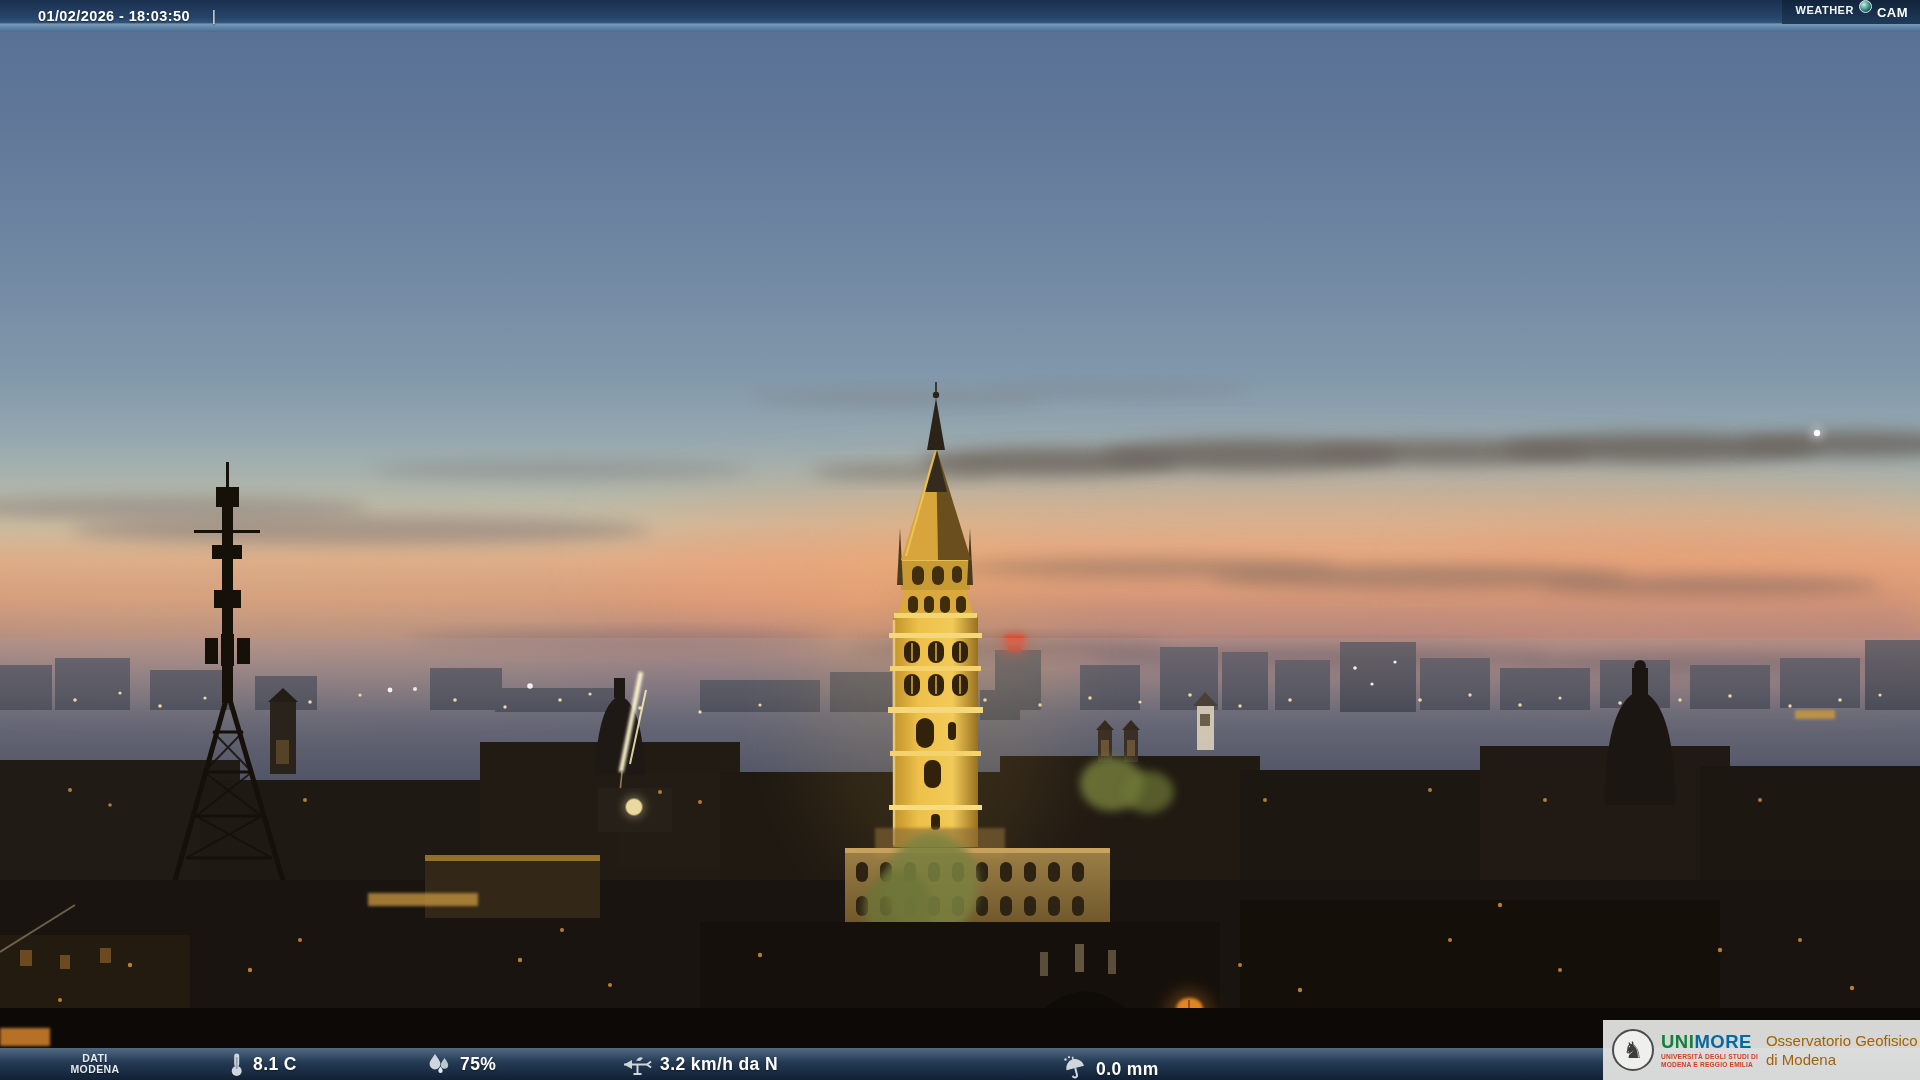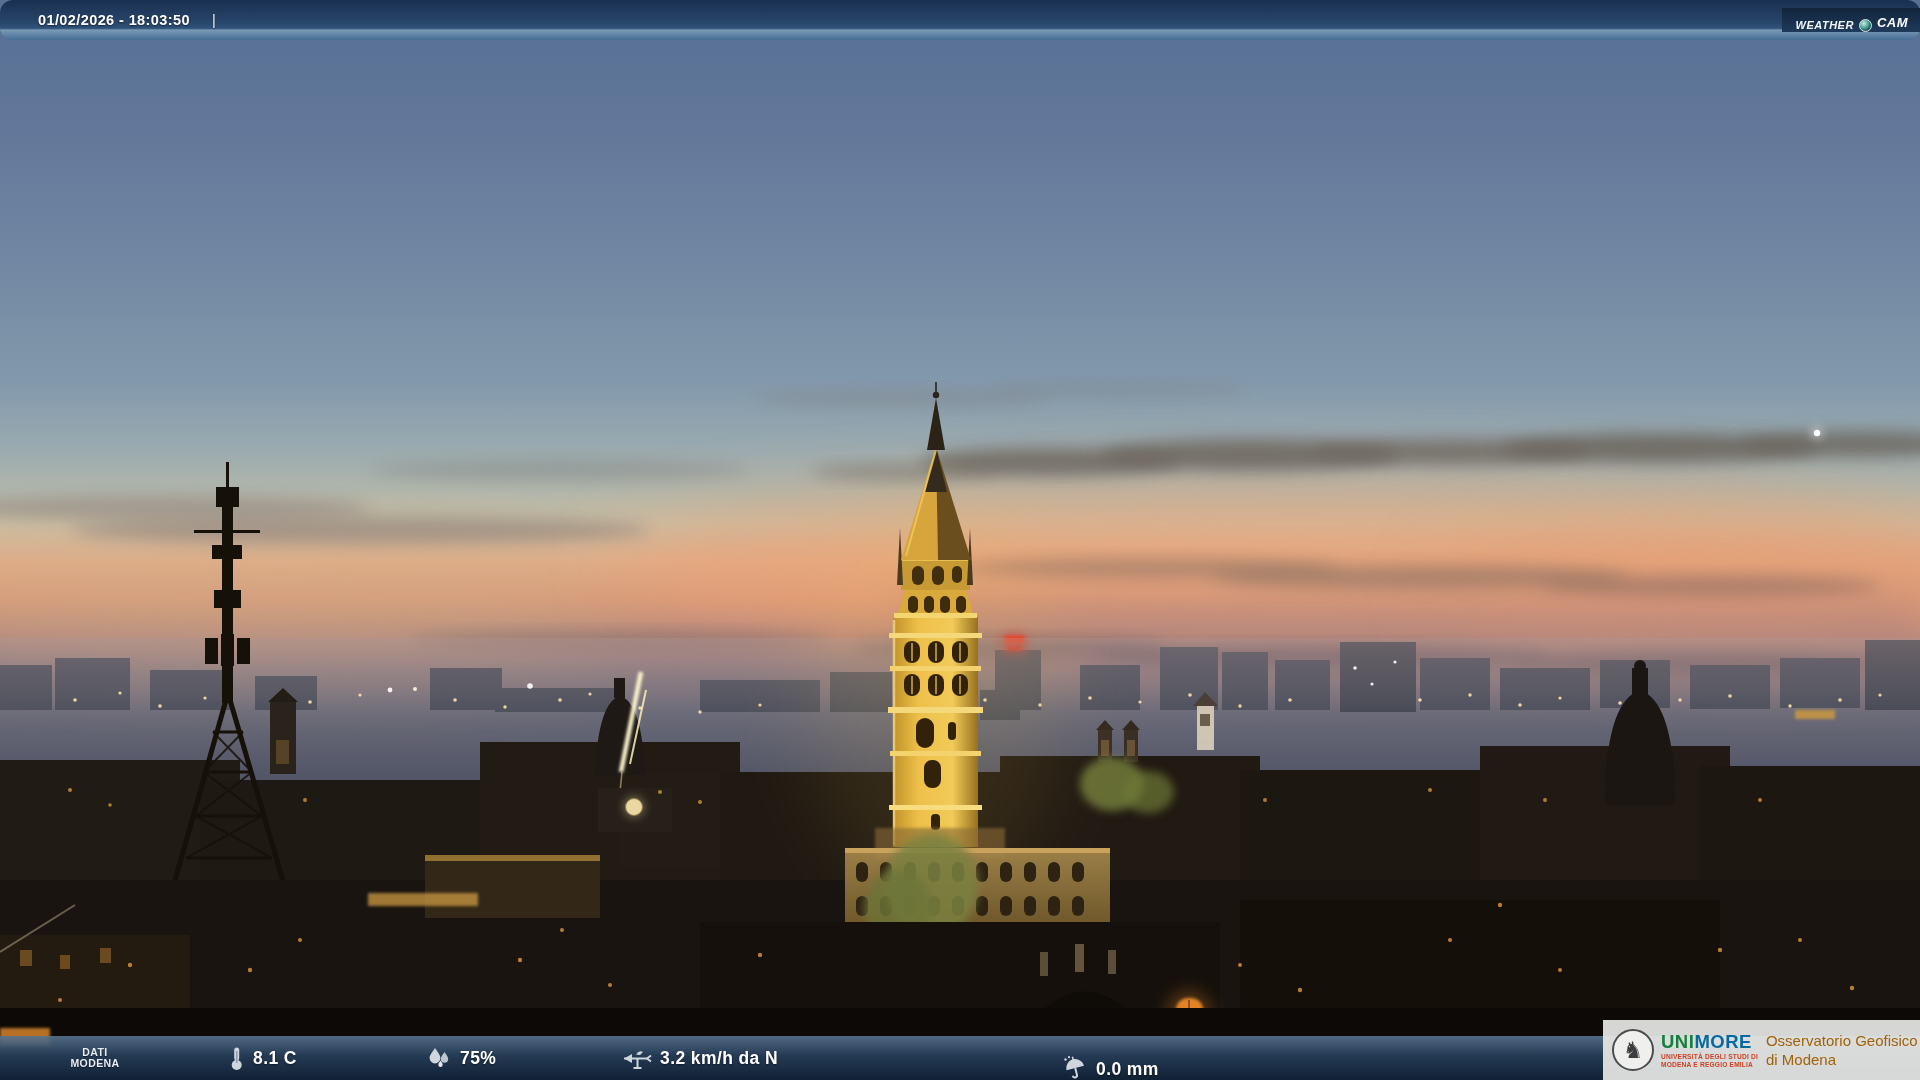--- a/index.html
+++ b/index.html
@@ -4,40 +4,40 @@
 <style>
   html,body{margin:0;padding:0;background:#000;}
   .screen{position:relative;width:1920px;height:1080px;overflow:hidden;
           font-family:"Liberation Sans",sans-serif;background:#0b0a08;}
 
   
   .photo{position:absolute;inset:0;}
   .photo svg{display:block;width:1920px;height:1080px;}
 
   
-  .topbar{position:absolute;top:0;left:0;right:0;height:40px;z-index:20;
+  .topbar{position:absolute;top:0;left:0;right:0;height:32px;z-index:20;
           display:flex;align-items:center;
           background:linear-gradient(180deg,#1a3050 0%,#27456a 55%,#31547a 71%,#7b9ab5 75%,#5d82a5 88%,#476d92 100%);
           color:#fff;font-weight:bold;font-size:14.5px;letter-spacing:.4px;
-          text-shadow:0 1px 2px rgba(0,0,0,.55);border-radius:13px;}
+          text-shadow:0 1px 2px rgba(0,0,0,.55);}
   .topbar .timestamp{margin-left:38px;white-space:nowrap;}
   .topbar .separator{margin:0 22px;font-weight:normal;opacity:.95;}
   .topbar .camtitle{white-space:nowrap;}
-  .wcam{position:absolute;right:0;top:8px;height:24px;padding:0 12px 0 14px;z-index:21;
-        display:flex;align-items:flex-end;gap:3px;
+  .wcam{position:absolute;right:0;top:0;height:24px;padding:0 12px 0 14px;z-index:21;
+        display:flex;align-items:flex-start;gap:3px;
         background:linear-gradient(180deg,#12243c,#1e3a5a);
-        text-shadow:none;font-style:italic;}
+        text-shadow:none;}
   .wcam .weather{font-variant:small-caps;text-transform:lowercase;font-size:15px;font-weight:bold;color:#f2f6fa;letter-spacing:.5px;}
   .wcam .lens{width:13px;height:13px;border-radius:50%;margin:0 2px;
         background:radial-gradient(circle at 35% 32%,#c8ece0 0%,#58a89a 40%,#1d5f60 70%,#0e3442 100%);
         border:1px solid #d8e8ea;box-sizing:border-box;}
   .wcam .cam{font-variant:small-caps;text-transform:lowercase;font-size:19px;font-weight:bold;color:#ffffff;letter-spacing:.5px;}
 
   
-  .databar{position:absolute;left:0;right:0;bottom:0;height:44px;z-index:20;
+  .databar{position:absolute;left:0;right:0;bottom:0;height:32px;z-index:20;
            background:linear-gradient(180deg,rgba(88,116,144,.90) 0%,rgba(38,62,90,.92) 45%,rgba(17,34,56,.94) 100%);
            color:#fff;}
   .dati{position:absolute;left:95px;top:50%;transform:translate(-50%,-50%);
         text-align:center;font-size:10.5px;line-height:11px;font-weight:bold;
         color:#e6ecf2;letter-spacing:.4px;text-shadow:0 1px 1px rgba(0,0,0,.5);}
   .meteo-item{position:absolute;top:0;height:100%;display:flex;align-items:center;gap:8px;}
   .meteo-item .val{font-size:17.5px;font-weight:bold;letter-spacing:.4px;
                    text-shadow:0 1px 2px rgba(0,0,0,.5);white-space:nowrap;}
   .mi-temp{left:228px;} .mi-hum{left:426px;} .mi-wind{left:620px;} .mi-rain{left:1062px;align-items:flex-end;}
   .micon{display:block;}

